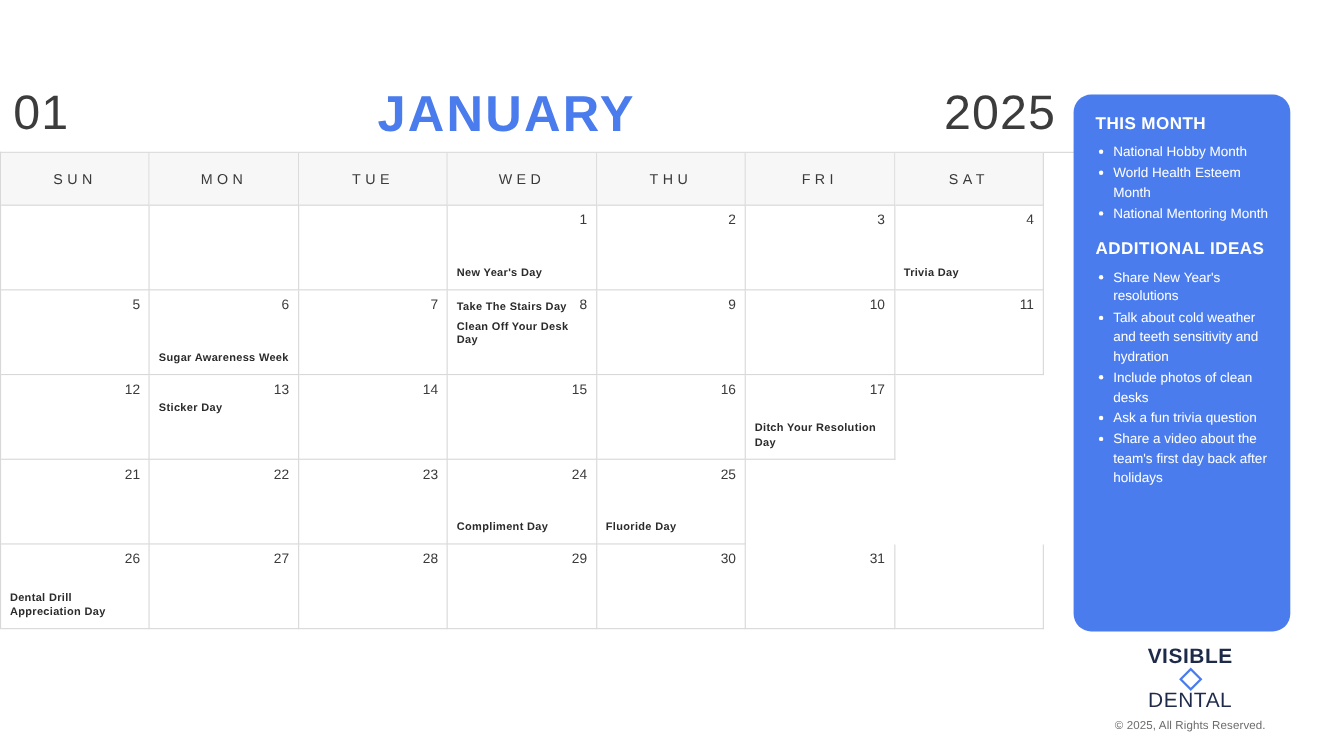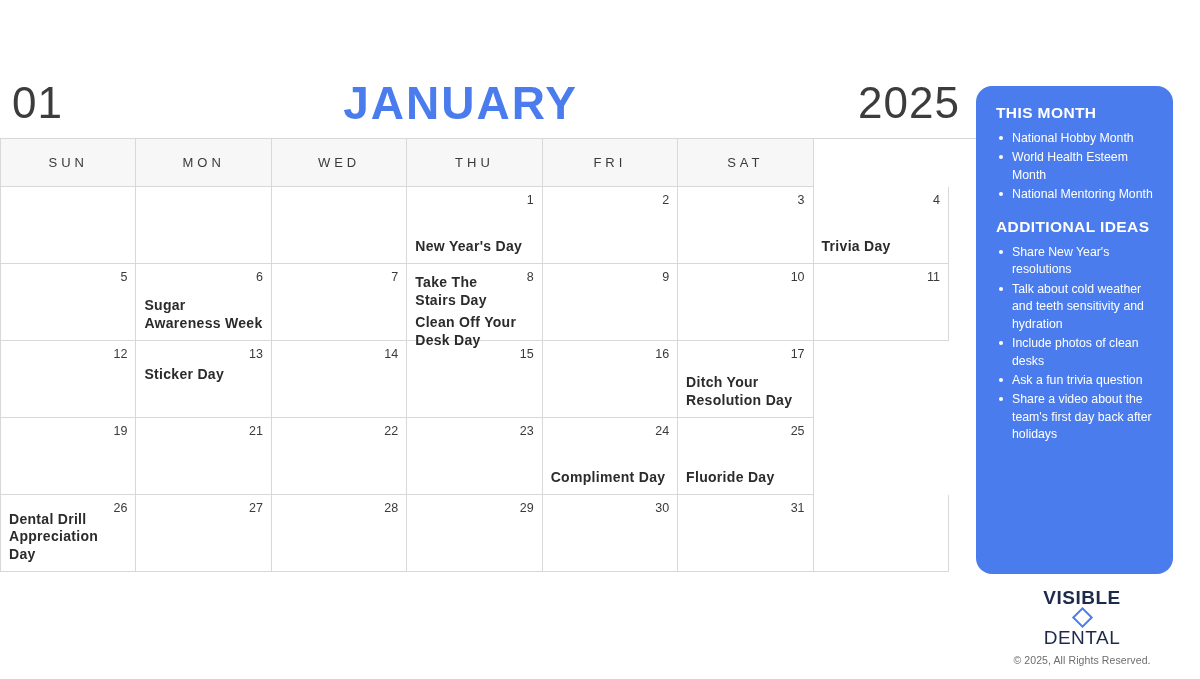--- a/index.html
+++ b/index.html
@@ -96,21 +96,21 @@
     display: block;
     text-align: right;
     font-size: 12.5px;
     color: #3a3a3a;
     line-height: 1.2;
   }
   .events {
     margin-top: 4px;
   }
   .event {
-    font-size: 14px;
+    font-size: 10px;
     font-weight: bold;
     color: #2b2b2b;
     line-height: 1.25;
     letter-spacing: 0.3px;
     margin-bottom: 5px;
   }
   
   .cal-cell.inline-num .daynum {
     float: right;
     margin-left: 6px;
@@ -231,20 +231,23 @@
   <div class="calendar">
 
     <div class="cal-row dow-row">
       <div class="cal-cell">
           <span class="dow-label">SUN</span>
         </div>
       <div class="cal-cell">
           <span class="dow-label">MON</span>
         </div>
       <div class="cal-cell">
+          <span class="dow-label">TUE</span>
+        </div>
+      <div class="cal-cell">
           <span class="dow-label">WED</span>
         </div>
       <div class="cal-cell">
           <span class="dow-label">THU</span>
         </div>
       <div class="cal-cell">
           <span class="dow-label">FRI</span>
         </div>
       <div class="cal-cell">
           <span class="dow-label">SAT</span>
@@ -347,24 +350,20 @@
       </div>
       <div class="cal-cell bottom-events">
         <span class="daynum">17</span>
         <div class="events">
           <div class="event">Ditch Your Resolution Day</div>
         </div>
       </div>
     </div>
 
     <div class="cal-row week-row">
-      <div class="cal-cell">
-        <span class="daynum">19</span>
-        <div class="events"></div>
-      </div>
       <div class="cal-cell">
         <span class="daynum">21</span>
         <div class="events"></div>
       </div>
       <div class="cal-cell">
         <span class="daynum">22</span>
         <div class="events"></div>
       </div>
       <div class="cal-cell">
         <span class="daynum">23</span>

